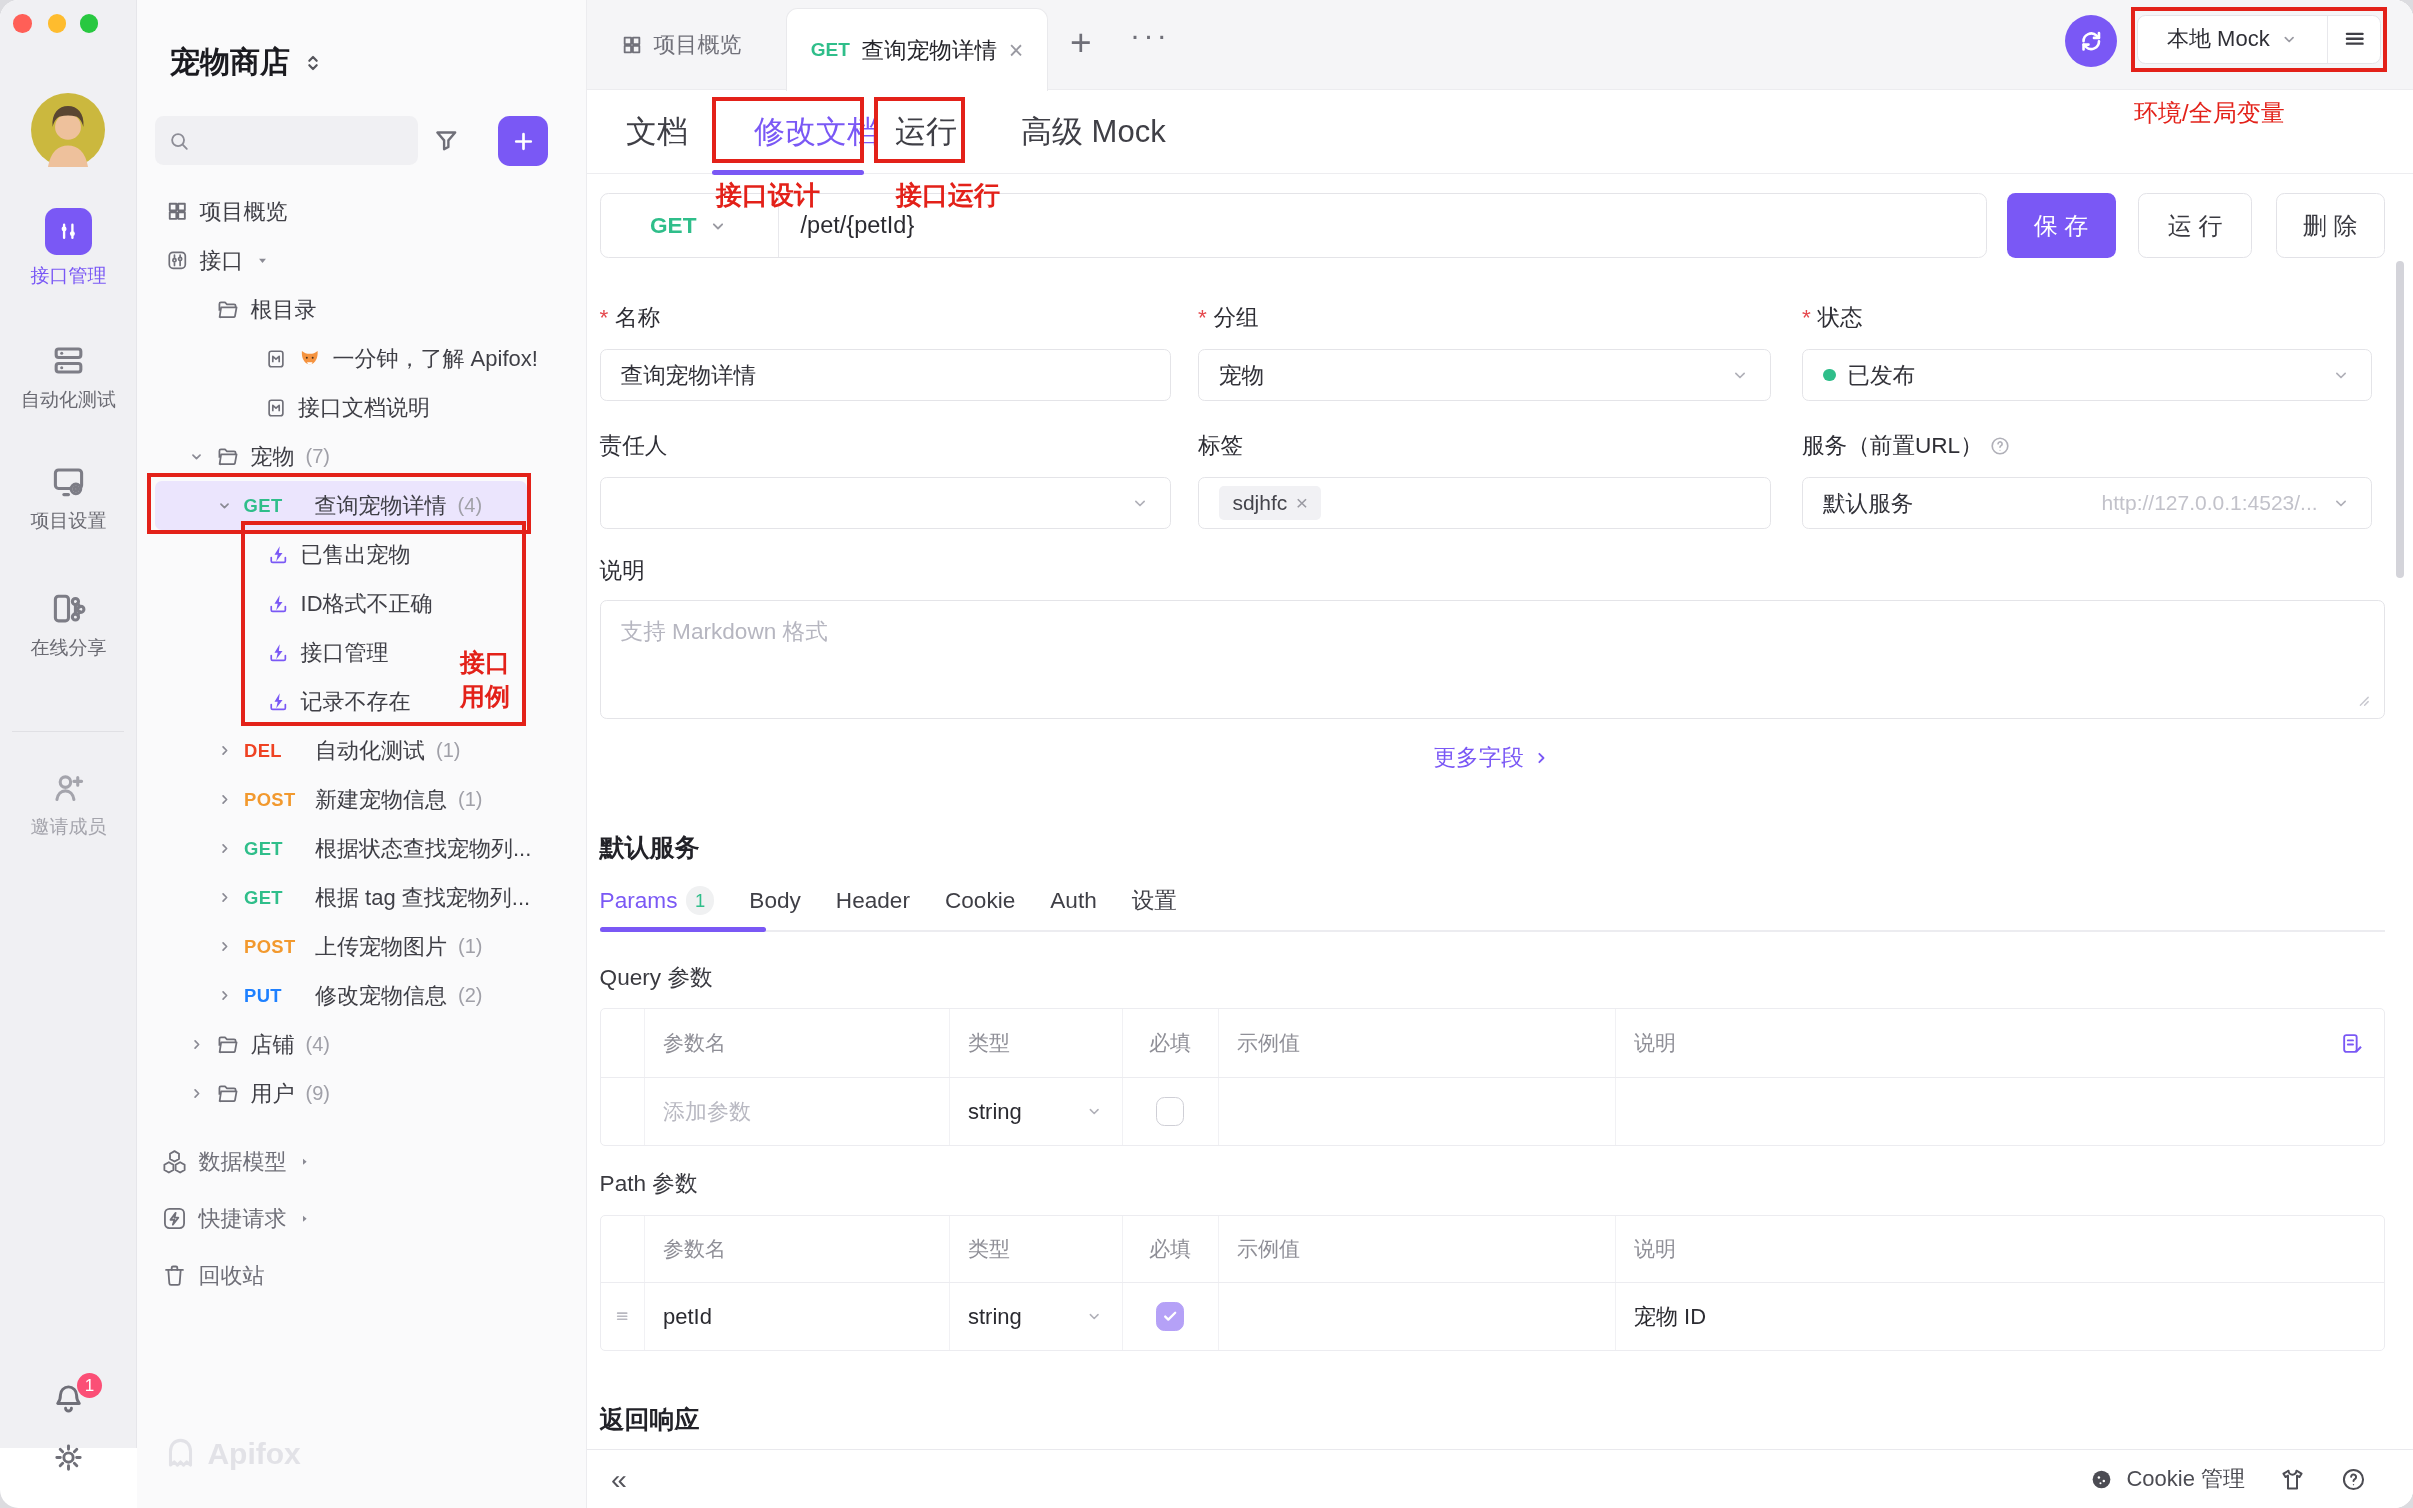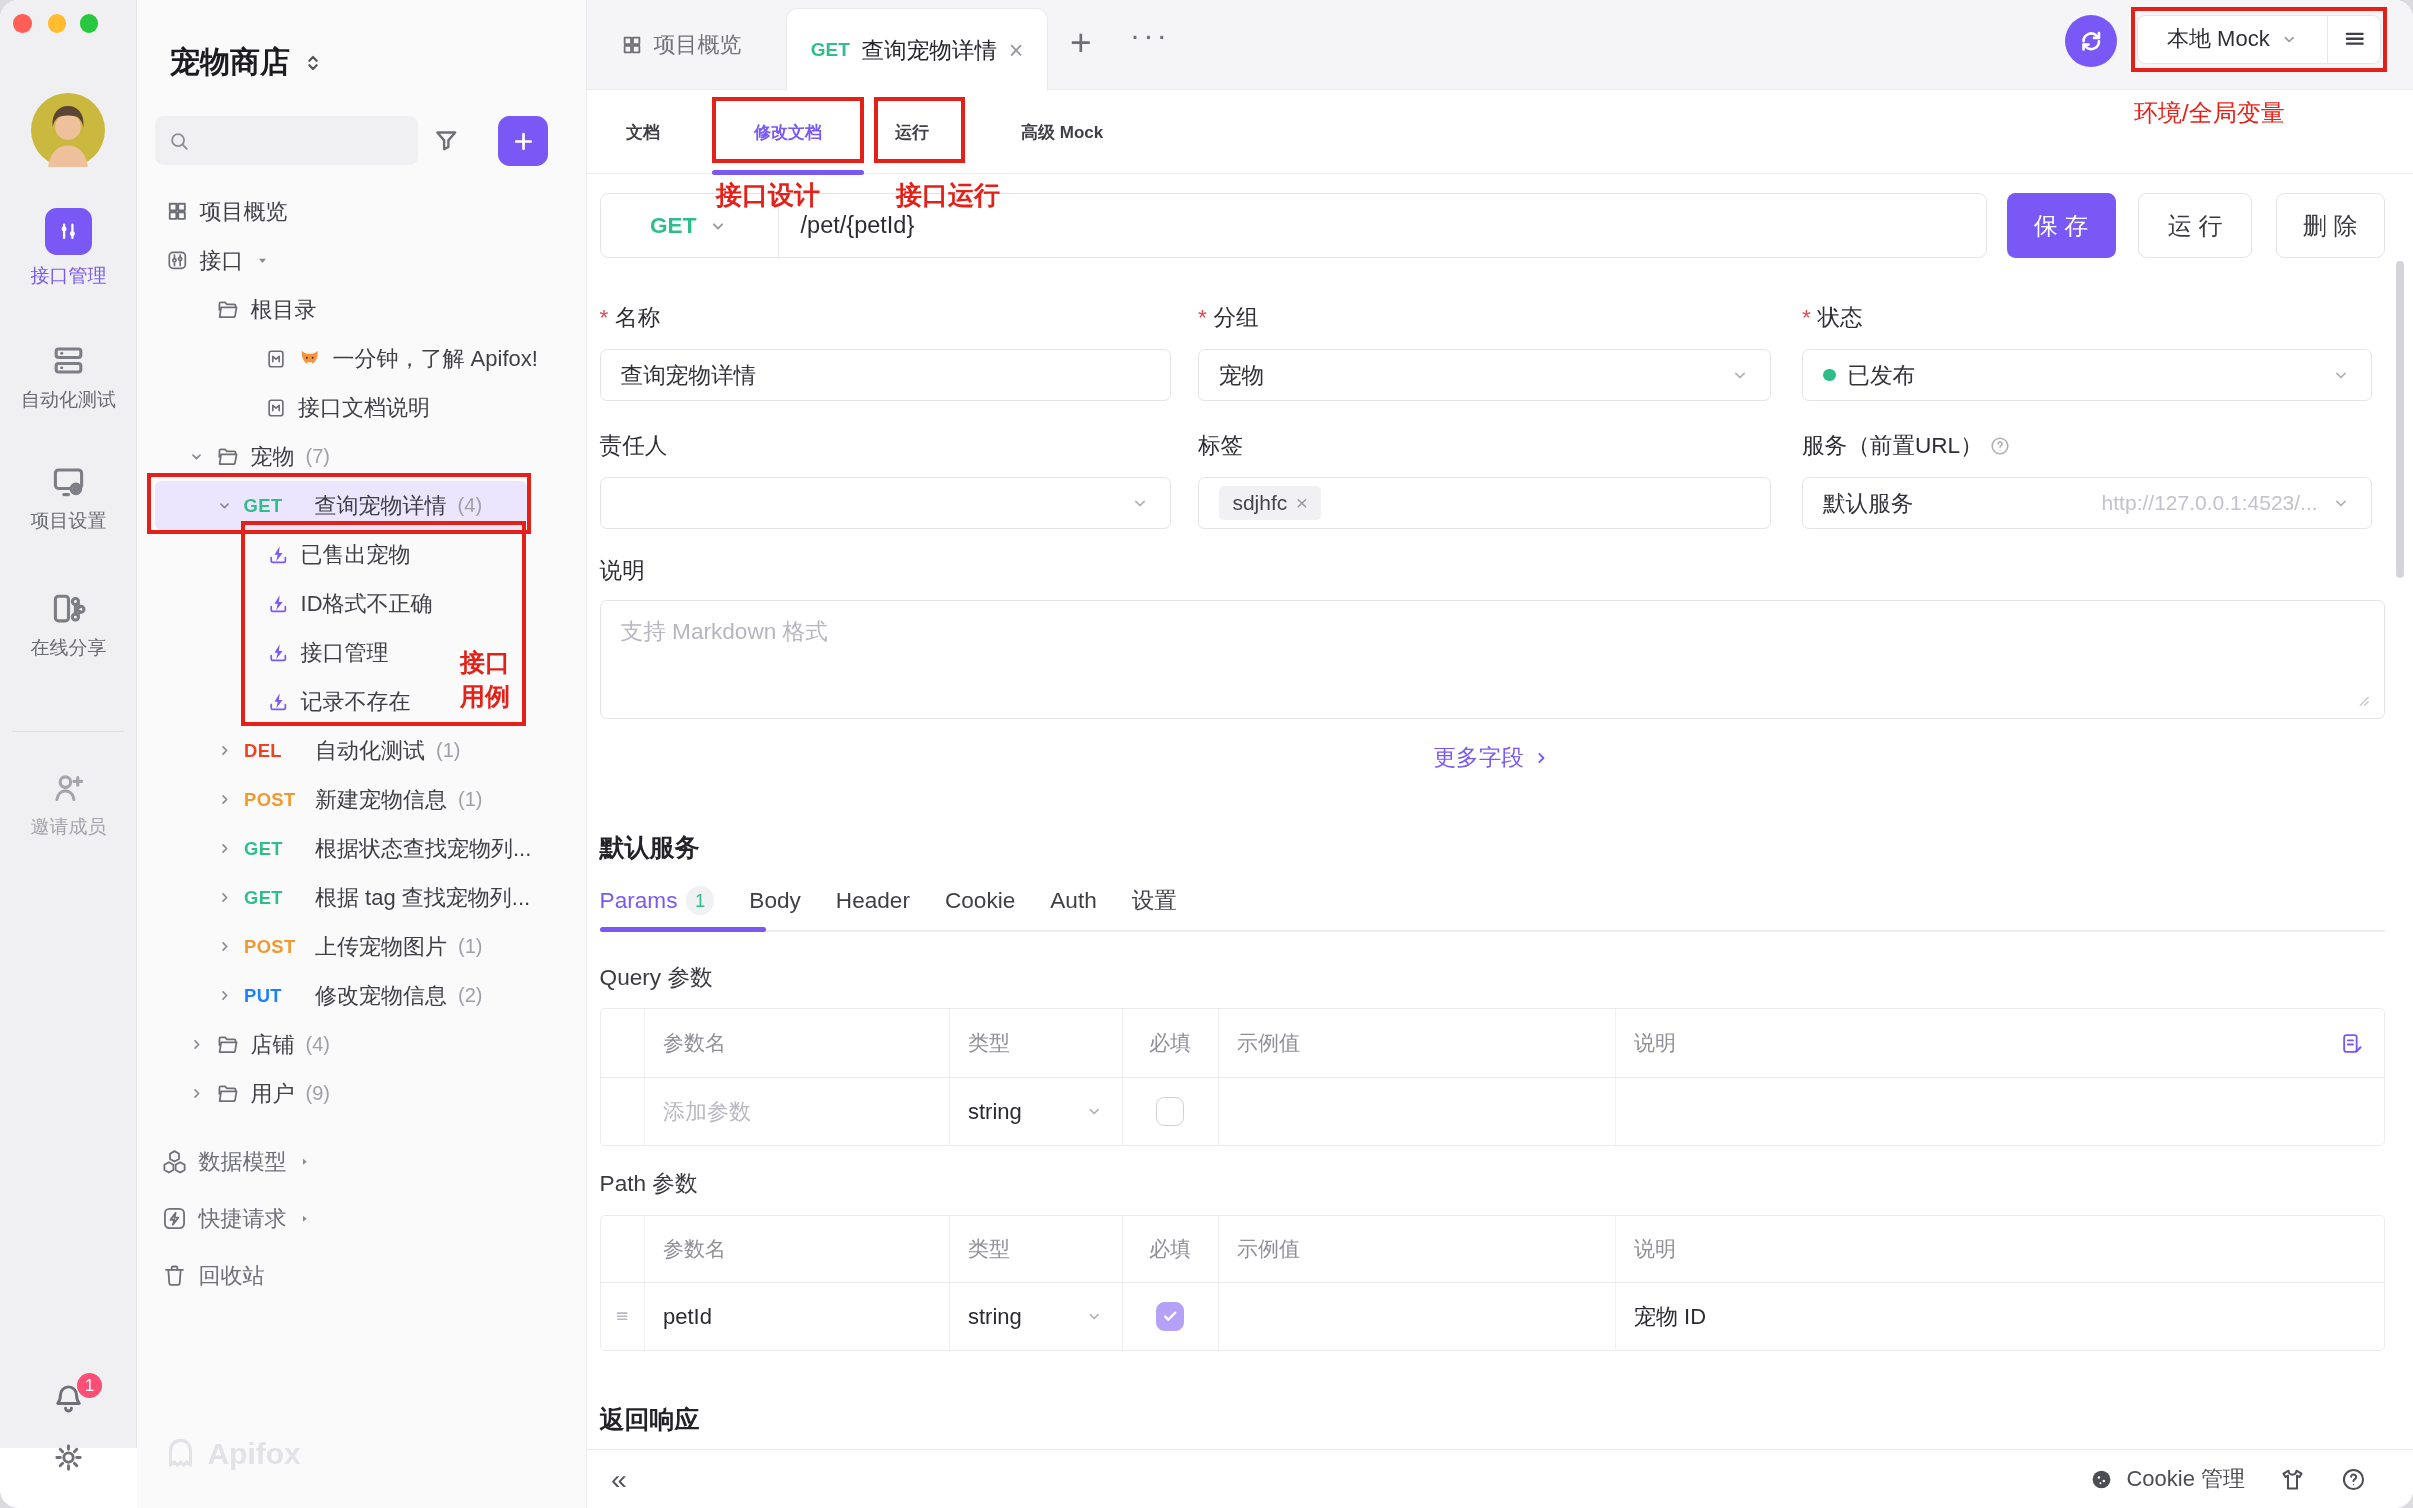--- a/index.html
+++ b/index.html
@@ -51,21 +51,21 @@
   .tab-close { color:#9a9aa2; font-size:25px; line-height:1; cursor:pointer; }
   .tab-plus { position:absolute; left:483px; top:22px; font-size:37px; color:#6f6f78; font-weight:300; cursor:pointer; }
   .tab-dots { position:absolute; left:543px; top:18.4px; font-size:30px; color:#6f6f78; letter-spacing:3.4px; cursor:pointer; }
   .sync-btn { position:absolute; left:1478px; top:15px; width:52px; height:52px; border-radius:50%; background:#7a58f5; color:#fff; display:flex; align-items:center; justify-content:center; cursor:pointer; }
   .envbox { position:absolute; left:1544px; top:6.7px; width:256px; height:65px; border:4.2px solid #e32119; display:flex; align-items:center; }
   .env-pill { flex:1; height:49px; margin:0 1.7px; background:#fff; border:0.8px solid #e4e4e8; border-radius:8.4px; display:flex; align-items:center; }
   .env-name { flex:1; display:flex; align-items:center; justify-content:center; gap:10px; font-size:22px; color:#2f2f36; border-right:0.8px solid #e8e8ec; height:100%; cursor:pointer; }
   .env-burger { width:52px; display:flex; align-items:center; justify-content:center; color:#3f3f46; height:100%; cursor:pointer; }
 
   .docbar { position:absolute; left:0; top:90px; width:1827px; height:84px; background:#fff; border-bottom:1.7px solid #ededf0; }
-  .dtab { position:absolute; top:0; height:84px; display:flex; align-items:center; font-size:17px; color:#3f3f46; cursor:pointer;font-weight:bold; }
+  .dtab { position:absolute; top:0; height:84px; display:flex; align-items:center; font-size:31px; color:#3f3f46; cursor:pointer; }
   .dtab.active { color:#7a58f5; }
   .d-underline { position:absolute; left:125px; bottom:-1.7px; width:152px; height:5px; background:#7a58f5; border-radius:2.5px; }
   .ann { position:absolute; color:#e32119; font-weight:bold; font-size:26px; z-index:5; }
 
   .method-row { position:absolute; left:12.6px; top:193px; width:1785px; height:65px; display:flex; }
   .combo { width:1387px; height:65px; border:1.7px solid #e4e4e8; border-radius:8.4px; display:flex; background:#fff; }
   .m-select { width:178px; display:flex; align-items:center; justify-content:center; gap:11.7px; border-right:1.7px solid #e8e8ec; cursor:pointer; }
   .m-select .mtext { color:#2fbe8a; font-weight:bold; font-size:22.6px; }
   .m-path { flex:1; display:flex; align-items:center; padding-left:22px; font-size:23.5px; color:#2b2b31; }
   .btn { height:65px; border-radius:8.4px; font-size:24px; display:flex; align-items:center; justify-content:center; cursor:pointer; }

